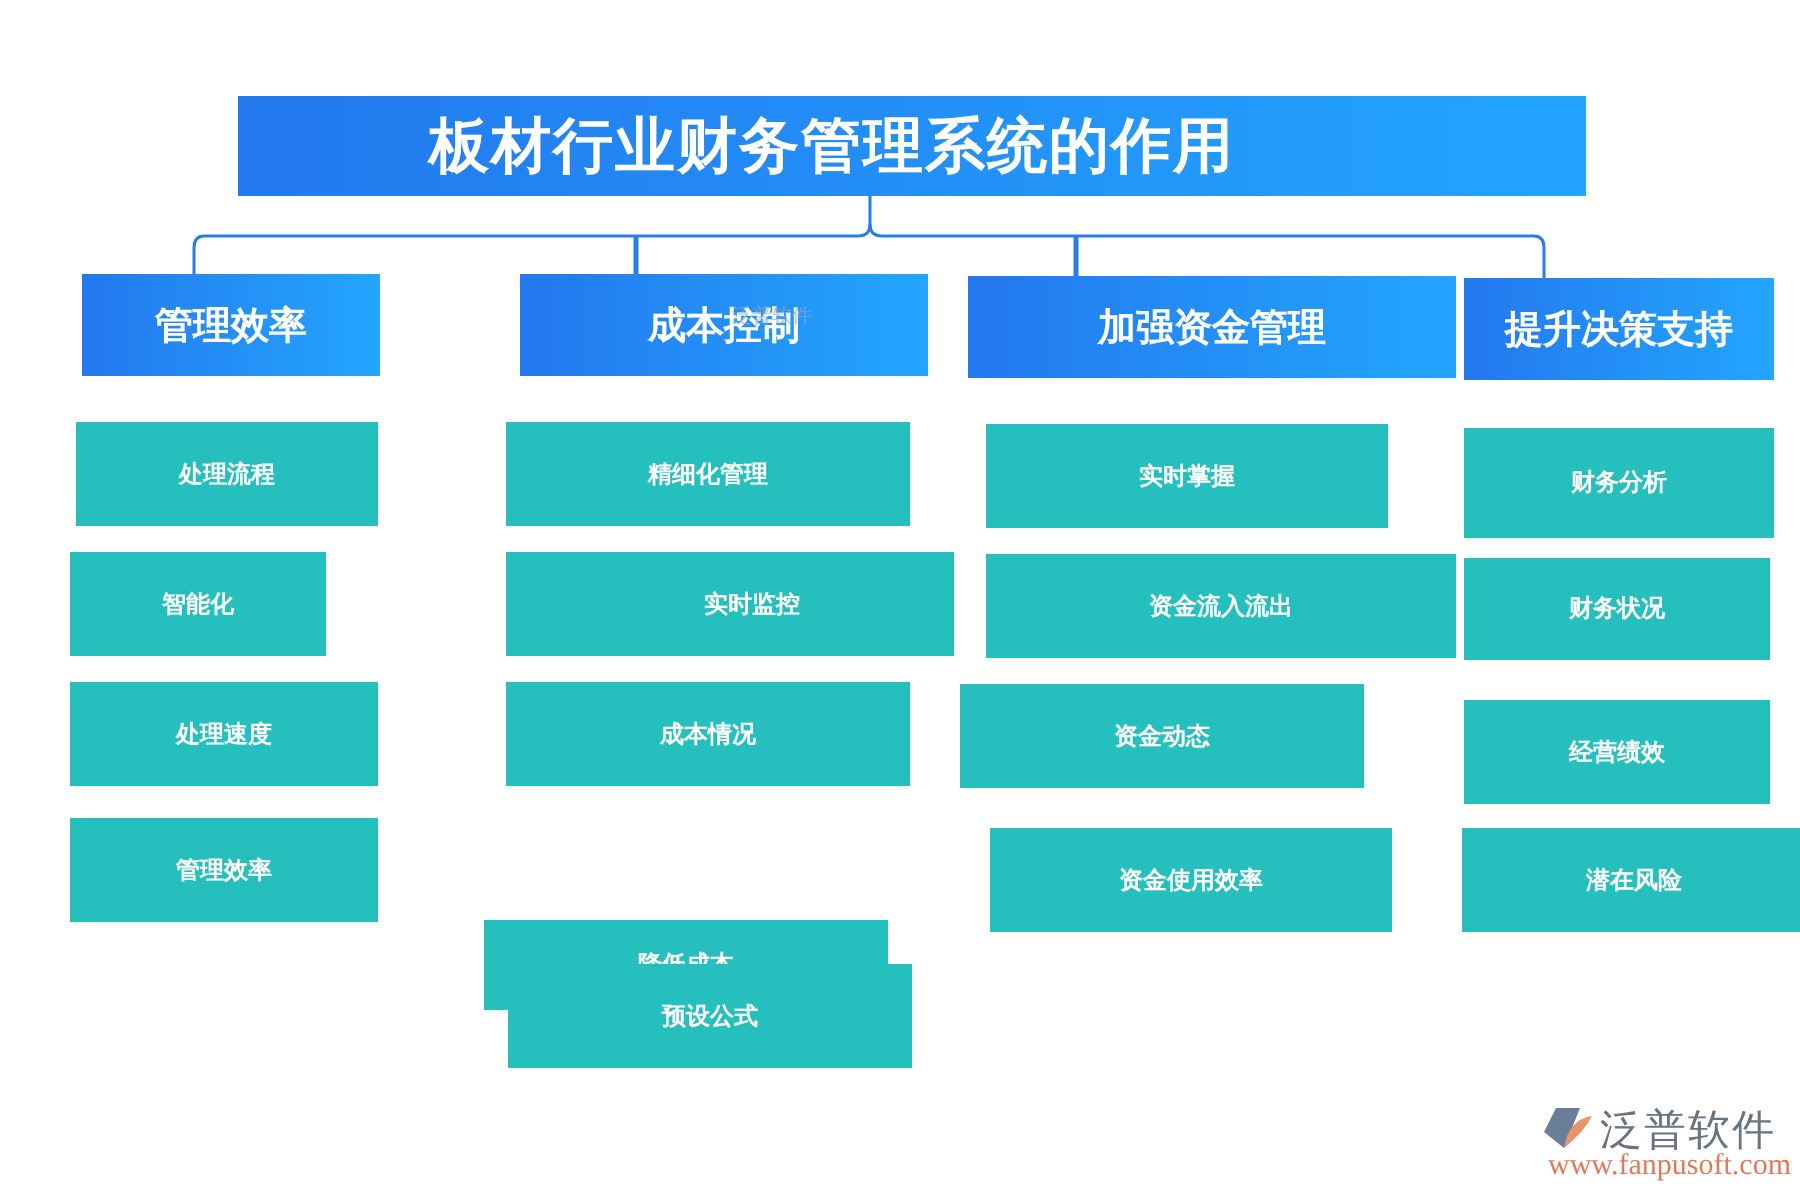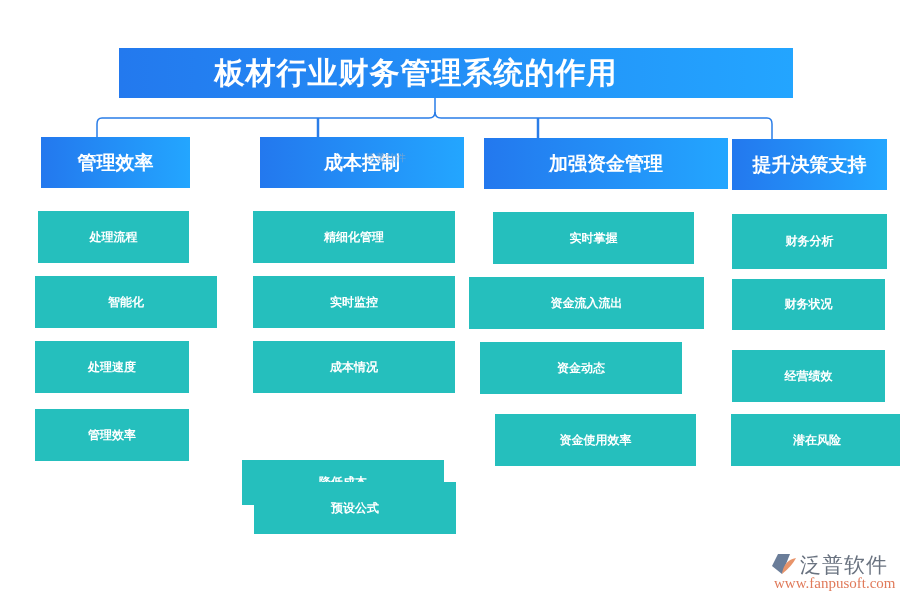--- a/index.html
+++ b/index.html
@@ -30,37 +30,37 @@
   <line x1="318" y1="118" x2="318" y2="137" stroke="#2a7de8" stroke-width="2.5"></line>
   <line x1="538" y1="118" x2="538" y2="138" stroke="#2a7de8" stroke-width="2.5"></line>
 </svg>
 
 <div class="abs title-bar">
     <span>板材行业财务管理系统的作用</span>
   </div>
 
 <div class="abs hdr" style="left:41px;top:137px;width:149px;">管理效率</div>
 <div class="abs item" style="left:38px;top:211px;width:151px;">处理流程</div>
-<div class="abs item" style="left:35px;top:276px;width:182px;">智能化</div>
+<div class="abs item" style="left:35px;top:276px;width:128px;">智能化</div>
 <div class="abs item" style="left:35px;top:341px;width:154px;">处理速度</div>
 <div class="abs item" style="left:35px;top:409px;width:154px;">管理效率</div>
 
 <div class="abs hdr" style="left:260px;top:137px;width:204px;">
   <span>成本控制</span>
   <span class="wm">泛普软件</span>
 </div>
 <div class="abs item" style="left:253px;top:211px;width:202px;">精细化管理</div>
-<div class="abs item" style="left:253px;top:276px;width:202px;">实时监控</div>
+<div class="abs item" style="left:253px;top:276px;width:202px;padding-left:22px;">实时监控</div>
 <div class="abs item" style="left:253px;top:341px;width:202px;">成本情况</div>
 <div class="abs item" style="left:242px;top:412px;width:202px;height:45px;margin-top:48px;">降低成本</div>
 <div class="abs item" style="left:254px;top:482px;width:202px;">预设公式</div>
 
 <div class="abs hdr" style="left:484px;top:138px;width:244px;">加强资金管理</div>
 <div class="abs item" style="left:493px;top:212px;width:201px;">实时掌握</div>
-<div class="abs item" style="left:469px;top:277px;width:235px;">资金流入流出</div>
+<div class="abs item" style="left:493px;top:277px;width:235px;">资金流入流出</div>
 <div class="abs item" style="left:480px;top:342px;width:202px;">资金动态</div>
 <div class="abs item" style="left:495px;top:414px;width:201px;">资金使用效率</div>
 
 <div class="abs hdr" style="left:732px;top:139px;width:155px;">提升决策支持</div>
 <div class="abs item" style="left:732px;top:214px;width:155px;height:55px;">财务分析</div>
 <div class="abs item" style="left:732px;top:279px;width:153px;height:51px;">财务状况</div>
 <div class="abs item" style="left:732px;top:350px;width:153px;">经营绩效</div>
 <div class="abs item" style="left:731px;top:414px;width:172px;">潜在风险</div>
 
 <div class="abs logo">

